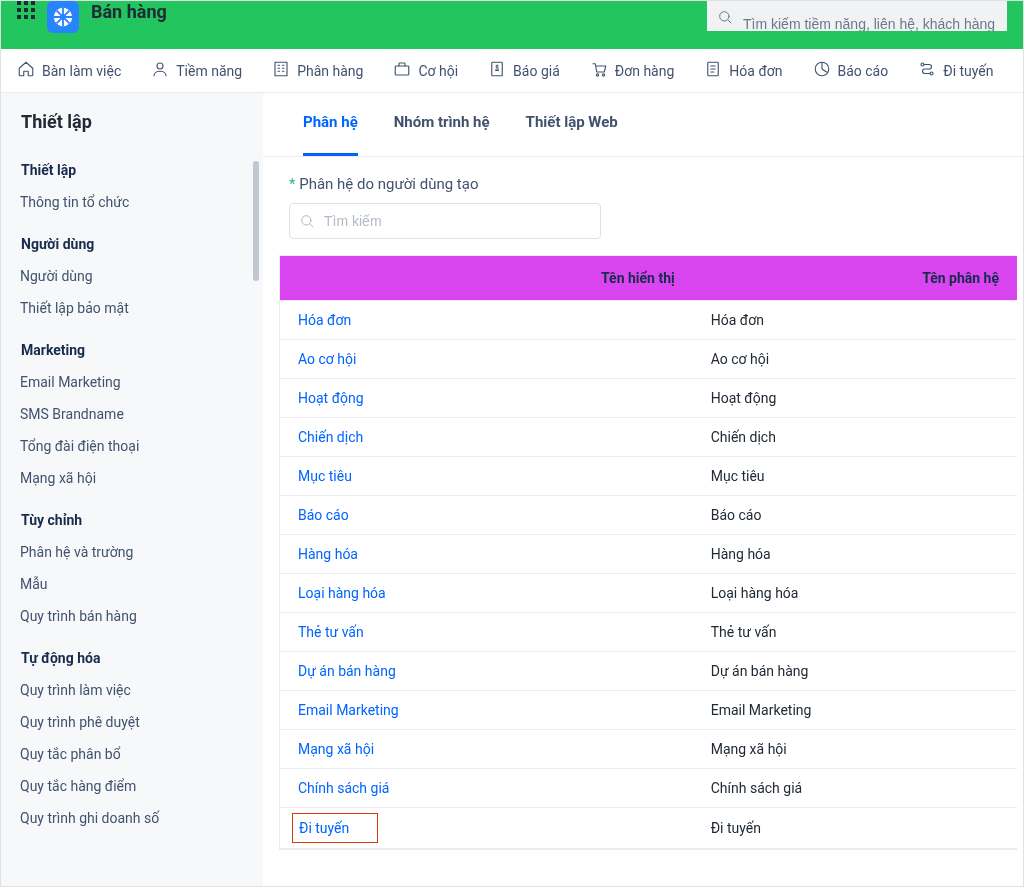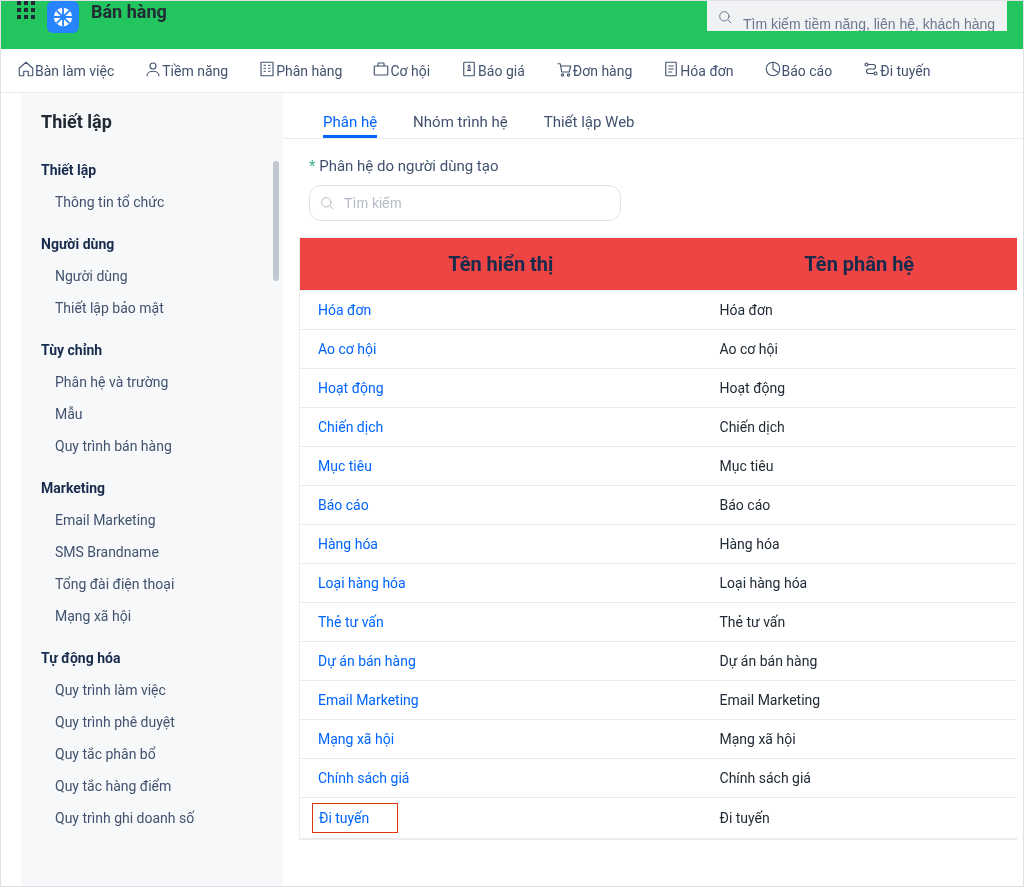--- a/index.html
+++ b/index.html
@@ -62,69 +62,68 @@
 .main-nav {
   display: flex;
   align-items: center;
   padding: 0 16px;
   gap: 30px;
   height: 44px;
   background: #fff;
   border-bottom: 1px solid #ebecf0;
 }
 .main-nav .nav-item {
-  display: flex; align-items: center; 
+  display: flex; align-items: center; gap: 7px;
   color: #42526e; cursor: pointer;
   font-size: 14px;
 }
 .main-nav .nav-item svg { width: 18px; height: 18px; stroke: #42526e; fill: none; stroke-width: 1.5; }
 .layout { display: flex; height: calc(100% - 92px); }
 .sidebar {
   width: 262px;
   background: #f7f8fa;
   padding: 18px 0 18px 0;
   overflow-y: auto;
   position: relative;
-  margin-left: 20px;
 }
 .sidebar-track {
   position: absolute; right: 4px; top: 68px; width: 6px; height: 120px;
   background: #c1c7d0; border-radius: 3px;
 }
 .sidebar h2 {
   font-size: 18px; font-weight: 700;
   padding: 0 20px 12px 20px;
 }
 .side-section { margin-top: 10px; }
 .side-section .sec-label {
   font-size: 14px; font-weight: 700; color: #172b4d;
   padding: 8px 20px;
 }
 .side-section .sec-item {
   display: block;
-  padding: 8px 20px 8px 34px;
+  padding: 8px 20px 8px 19px;
   color: #42526e;
   cursor: pointer;
 }
 .content {
   flex: 1;
   padding: 0;
   overflow: hidden;
   background: #fff;
 }
 .tabs {
   display: flex;
   gap: 36px;
   padding: 20px 40px 0 40px;
   border-bottom: 1px solid #ebecf0;
 }
 .tabs .tab {
-  padding: 0 0 4px 0;
+  padding: 0 0 22px 0;
   font-size: 15px;
-  font-weight: 400;
+  font-weight: 700;
   color: #42526e;
   cursor: pointer;
   border-bottom: 3px solid transparent;
 }
 .tabs .tab.active {
   color: #0065ff;
   border-bottom-color: #0065ff;
 }
 .sub-note {
   padding: 18px 26px 10px 26px;
@@ -133,43 +132,43 @@
 }
 .sub-note .star { color: #36b37e; }
 .search2 {
   margin: 0 26px 16px 26px;
   position: relative;
   width: 312px;
 }
 .search2 input {
   width: 100%; height: 36px;
   border: 1px solid #dfe1e6;
-  border-radius: 12px;
+  border-radius: 4px;
   padding: 0 12px 0 34px;
   font-size: 14px;
 }
 .search2 input::placeholder { color: #b3bac5; }
 .search2 .sicon {
   position: absolute; left: 10px; top: 50%; transform: translateY(-50%);
   color: #b3bac5; width: 16px; height: 16px;
 }
 .table-wrap {
   margin: 0 6px 0 16px;
   border: 1px solid #ebecf0;
   border-right: none;
   border-top: 1px solid #ebecf0;
 }
 table { width: 100%; border-collapse: collapse; }
 thead th {
-  text-align: center;
+  text-align: right;
   font-weight: 700;
-  font-size: 20px;
+  font-size: 14px;
   color: #172b4d;
   padding: 14px 18px;
-  background: #ef4444;
+  background: #d946ef;
   border-bottom: 1px solid #ebecf0;
 }
 tbody td {
   padding: 11px 18px;
   border-bottom: 1px solid #ebecf0;
   font-size: 14px;
   vertical-align: middle;
 }
 tbody td.link { color: #0065ff; cursor: pointer; }
 tbody tr.hl td.link .cell-inner {
@@ -290,31 +289,31 @@
         <div class="side-section">
           <div class="sec-label">Thiết lập</div>
           <div class="sec-item">Thông tin tổ chức</div>
         </div>
         <div class="side-section">
           <div class="sec-label">Người dùng</div>
           <div class="sec-item">Người dùng</div>
           <div class="sec-item">Thiết lập bảo mật</div>
         </div>
         <div class="side-section">
-          <div class="sec-label">Tùy chỉnh</div>
-          <div class="sec-item">Phân hệ và trường</div>
-          <div class="sec-item">Mẫu</div>
-          <div class="sec-item">Quy trình bán hàng</div>
-        </div>
-        <div class="side-section">
           <div class="sec-label">Marketing</div>
           <div class="sec-item">Email Marketing</div>
           <div class="sec-item">SMS Brandname</div>
           <div class="sec-item">Tổng đài điện thoại</div>
           <div class="sec-item">Mạng xã hội</div>
+        </div>
+        <div class="side-section">
+          <div class="sec-label">Tùy chỉnh</div>
+          <div class="sec-item">Phân hệ và trường</div>
+          <div class="sec-item">Mẫu</div>
+          <div class="sec-item">Quy trình bán hàng</div>
         </div>
         <div class="side-section">
           <div class="sec-label">Tự động hóa</div>
           <div class="sec-item">Quy trình làm việc</div>
           <div class="sec-item">Quy trình phê duyệt</div>
           <div class="sec-item">Quy tắc phân bổ</div>
           <div class="sec-item">Quy tắc hàng điểm</div>
           <div class="sec-item">Quy trình ghi doanh số</div>
         </div>
       </div>

